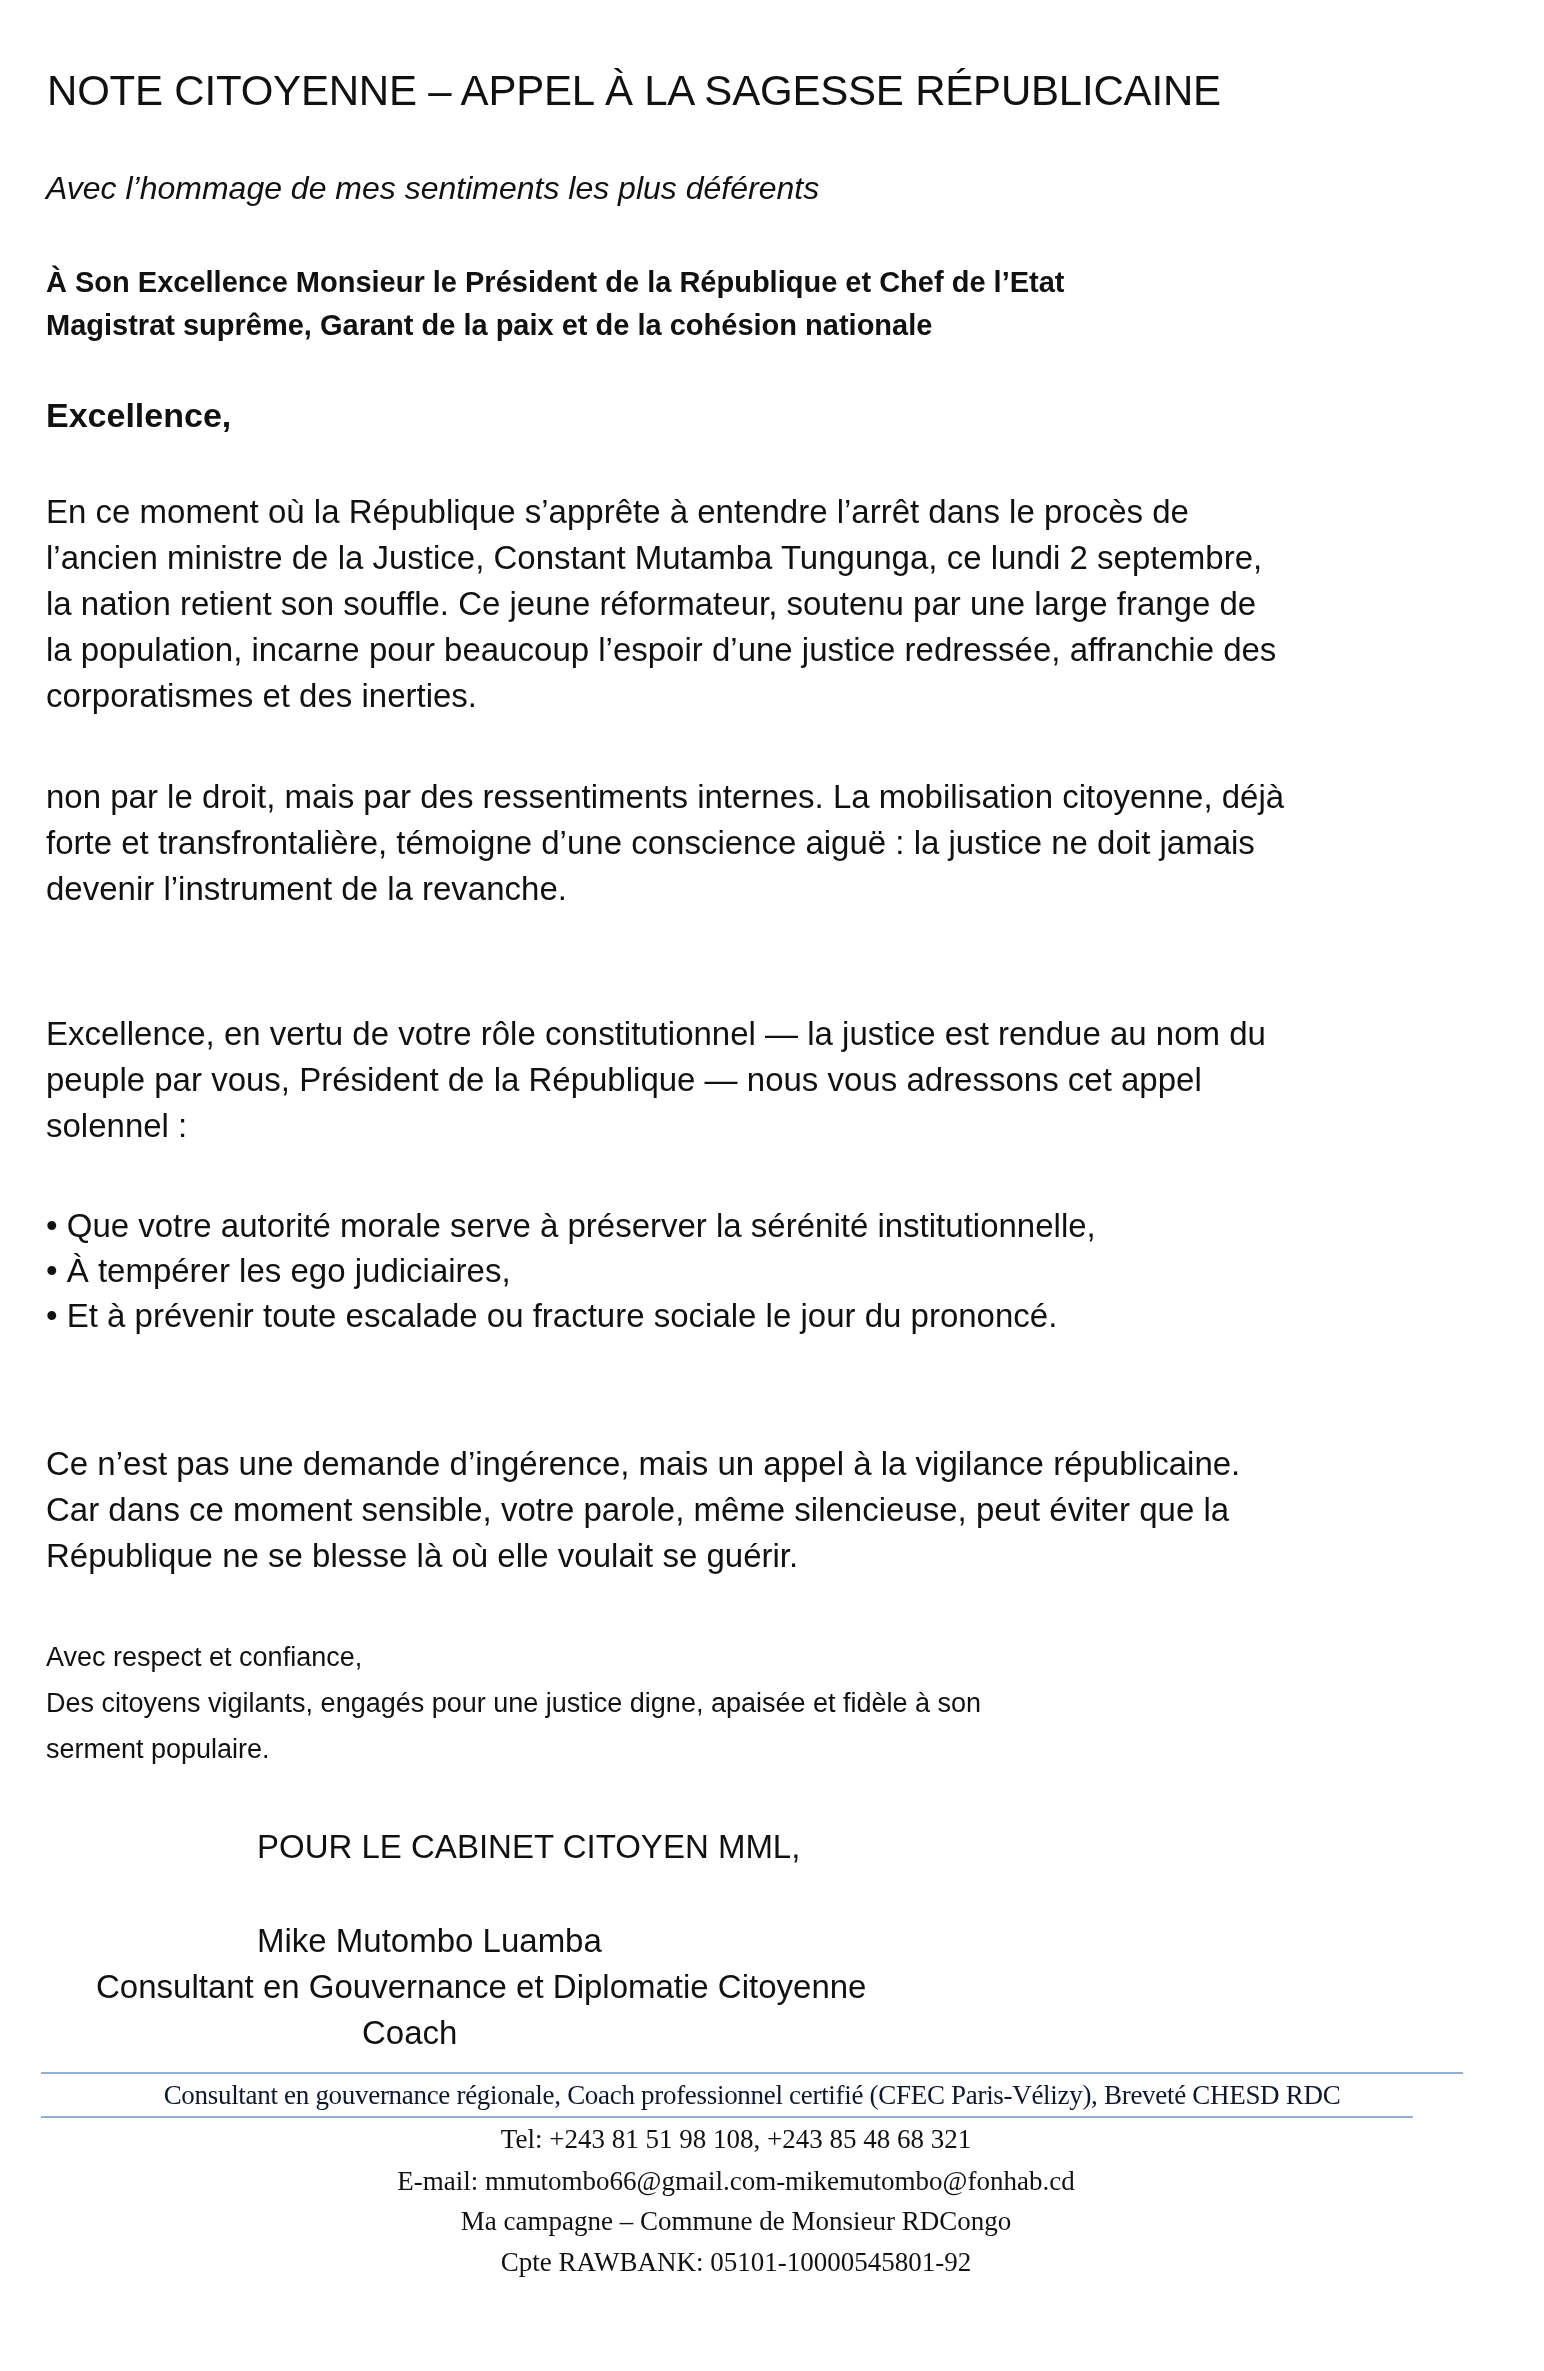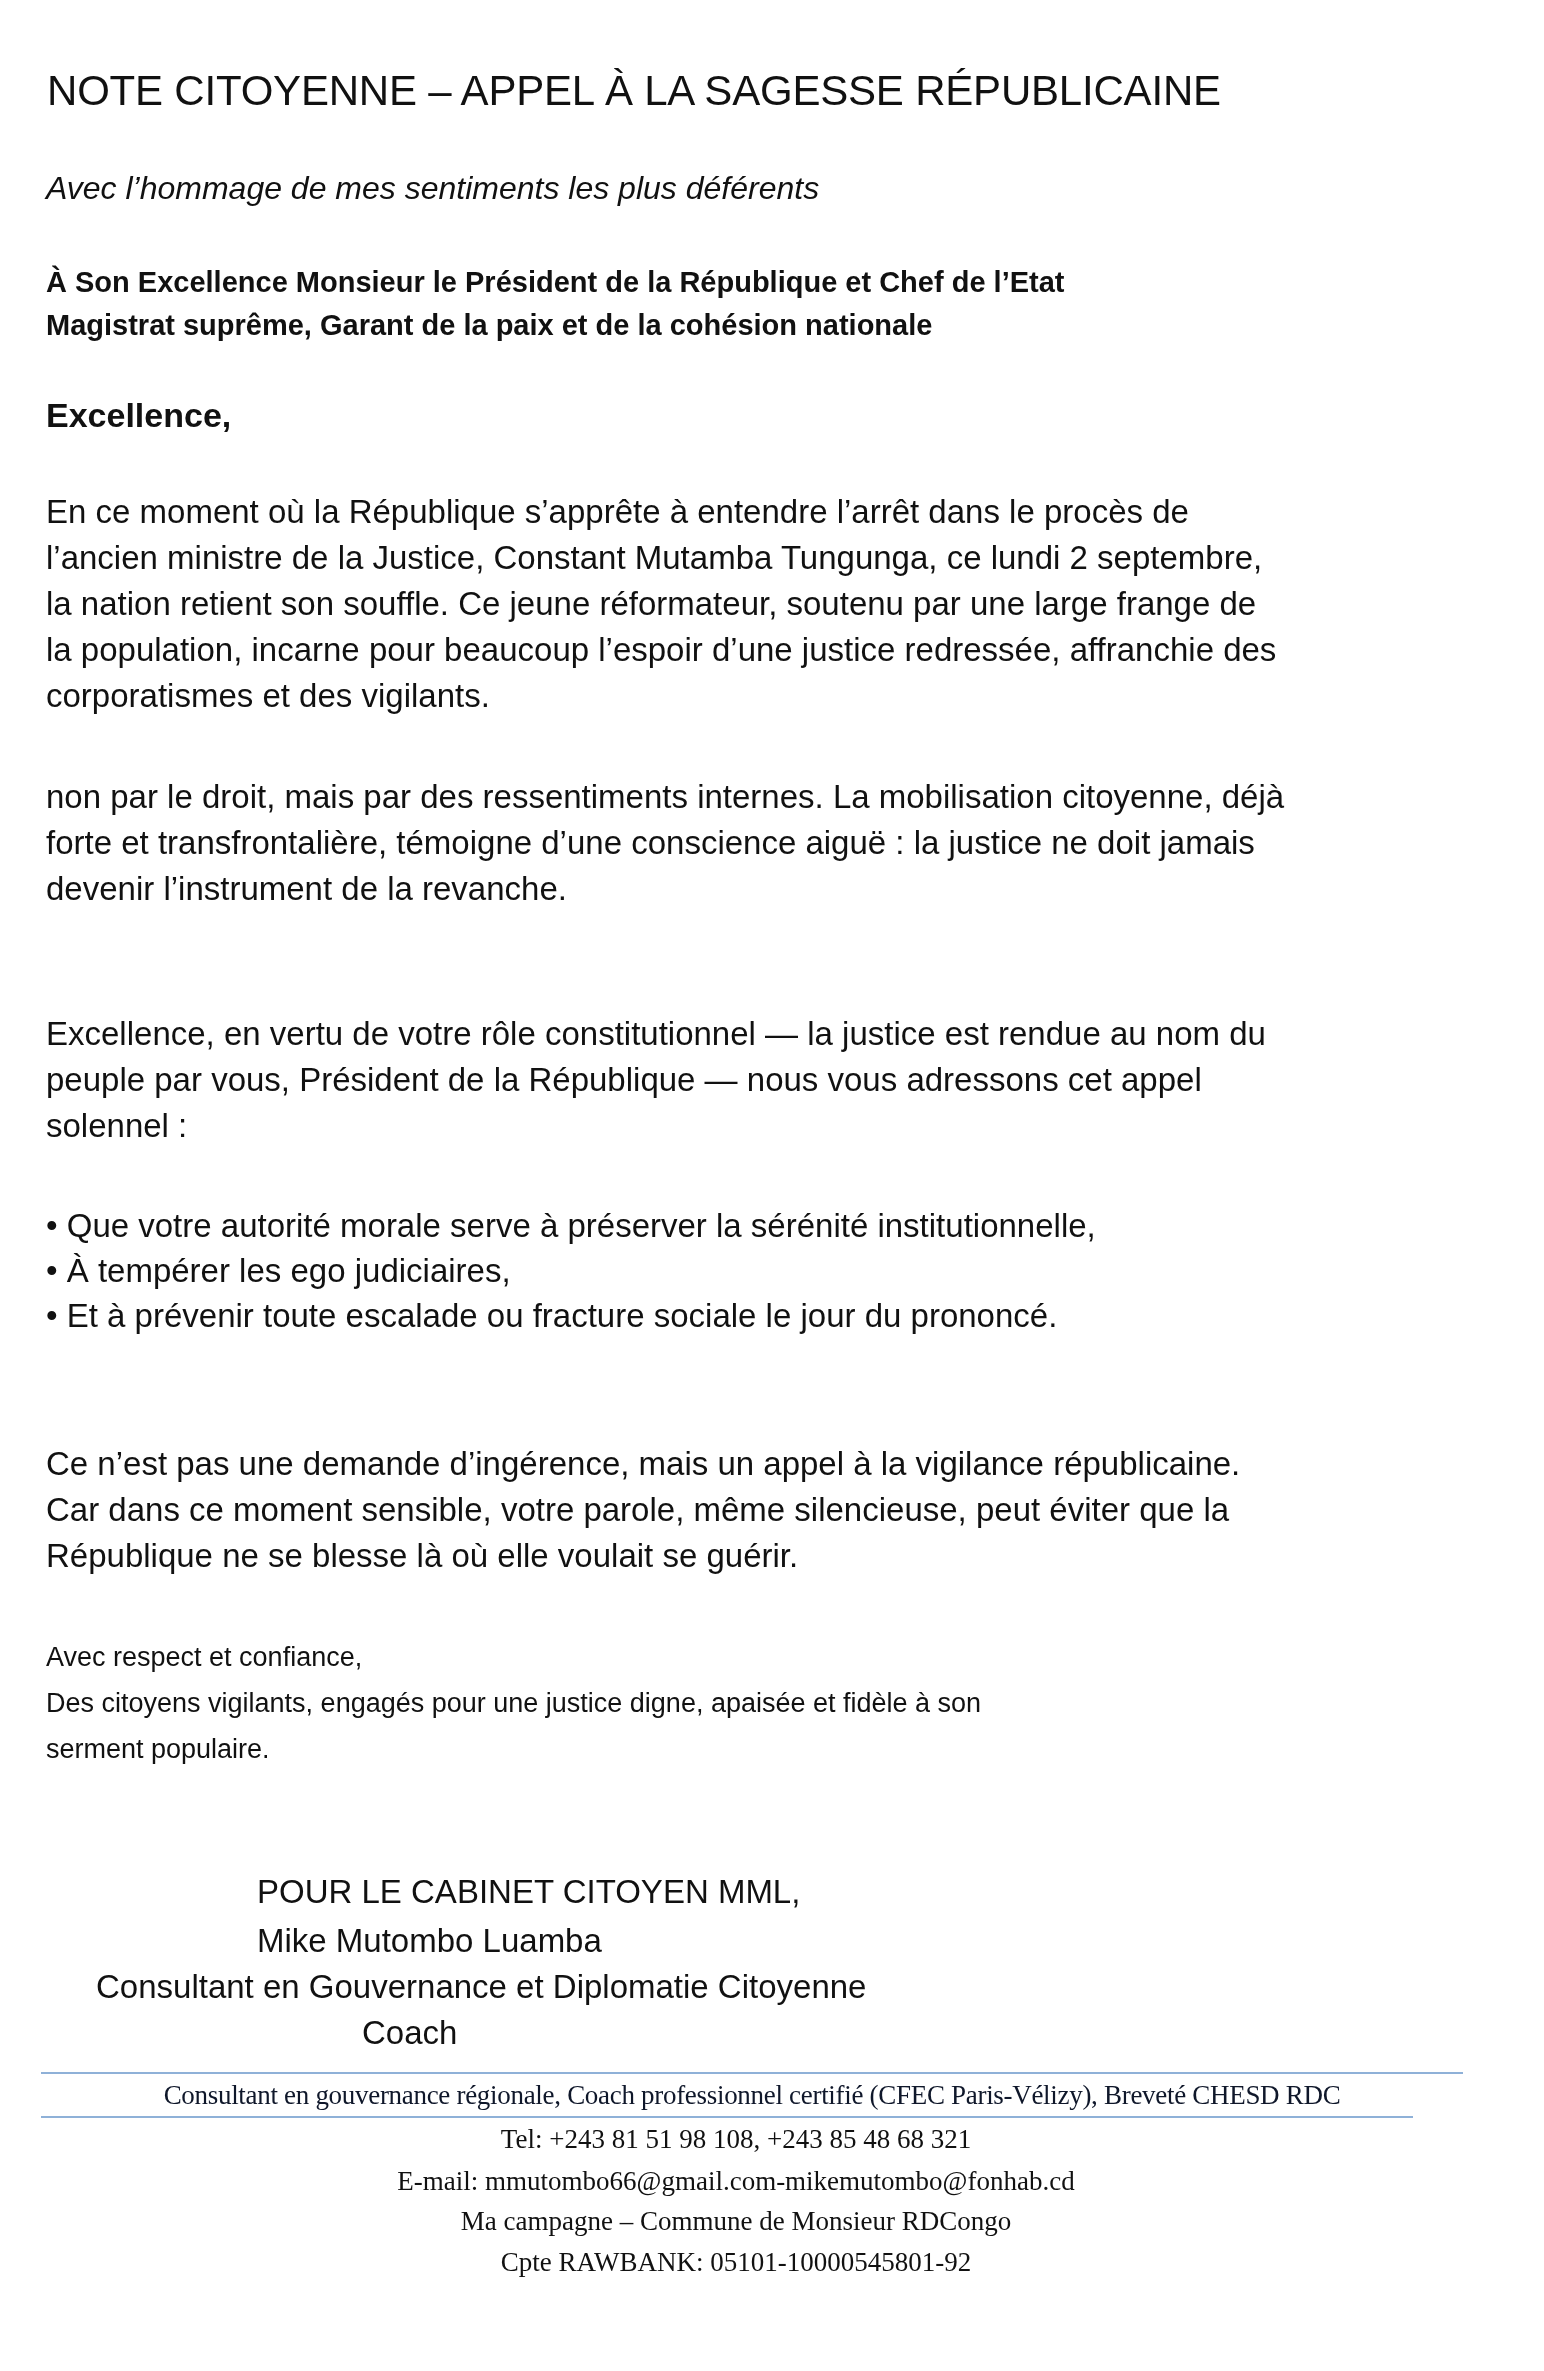--- a/index.html
+++ b/index.html
@@ -34,21 +34,21 @@
   <div>Magistrat suprême, Garant de la paix et de la cohésion nationale</div>
 </div>
 
 <div class="abs opening">Excellence,</div>
 
 <div class="abs para" style="top:489px;">
   <div>En ce moment où la République s’apprête à entendre l’arrêt dans le procès de</div>
   <div>l’ancien ministre de la Justice, Constant Mutamba Tungunga, ce lundi 2 septembre,</div>
   <div>la nation retient son souffle. Ce jeune réformateur, soutenu par une large frange de</div>
   <div>la population, incarne pour beaucoup l’espoir d’une justice redressée, affranchie des</div>
-  <div>corporatismes et des vigilants.</div>
+  <div>corporatismes et des inerties.</div>
 </div>
 
 <div class="abs para" style="top:774px;">
   <div>non par le droit, mais par des ressentiments internes. La mobilisation citoyenne, déjà</div>
   <div>forte et transfrontalière, témoigne d’une conscience aiguë : la justice ne doit jamais</div>
   <div>devenir l’instrument de la revanche.</div>
 </div>
 
 <div class="abs para" style="top:1011px;">
   <div>Excellence, en vertu de votre rôle constitutionnel — la justice est rendue au nom du</div>
@@ -67,21 +67,21 @@
   <div>Car dans ce moment sensible, votre parole, même silencieuse, peut éviter que la</div>
   <div>République ne se blesse là où elle voulait se guérir.</div>
 </div>
 
 <div class="abs closing" style="top:1634px;">
   <div>Avec respect et confiance,</div>
   <div>Des citoyens vigilants, engagés pour une justice digne, apaisée et fidèle à son</div>
   <div>serment populaire.</div>
 </div>
 
-<div class="abs sig" style="left:257px; top:1824px;margin-top:45px;">POUR LE CABINET CITOYEN MML,</div>
+<div class="abs sig" style="left:257px; top:1824px;">POUR LE CABINET CITOYEN MML,</div>
 <div class="abs sig" style="left:257px; top:1918px;">Mike Mutombo Luamba</div>
 <div class="abs sig" style="left:96px; top:1964px;">Consultant en Gouvernance et Diplomatie Citoyenne</div>
 <div class="abs sig" style="left:362px; top:2010px;">Coach</div>
 
 <div class="rule" style="left:41px; top:2072px; width:1422px;"></div>
 <div class="footer-cred" style="top:2076px;">Consultant en gouvernance régionale, Coach professionnel certifié (CFEC Paris-Vélizy), Breveté CHESD RDC</div>
 <div class="rule" style="left:41px; top:2116px; width:1372px;"></div>
 
 <div class="footer-line" style="top:2120px;">Tel: +243 81 51 98 108,  +243 85 48 68 321</div>
 <div class="footer-line" style="top:2162px;">E-mail: mmutombo66@gmail.com-mikemutombo@fonhab.cd</div>

